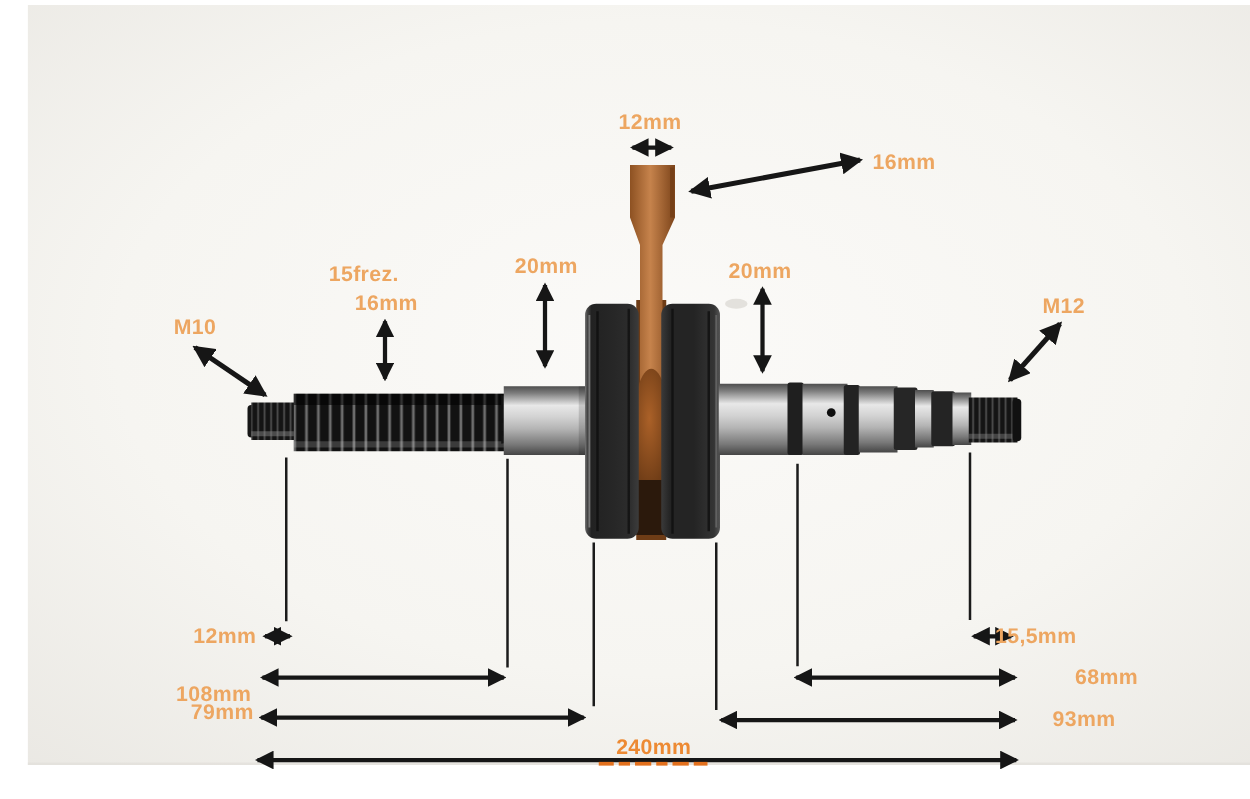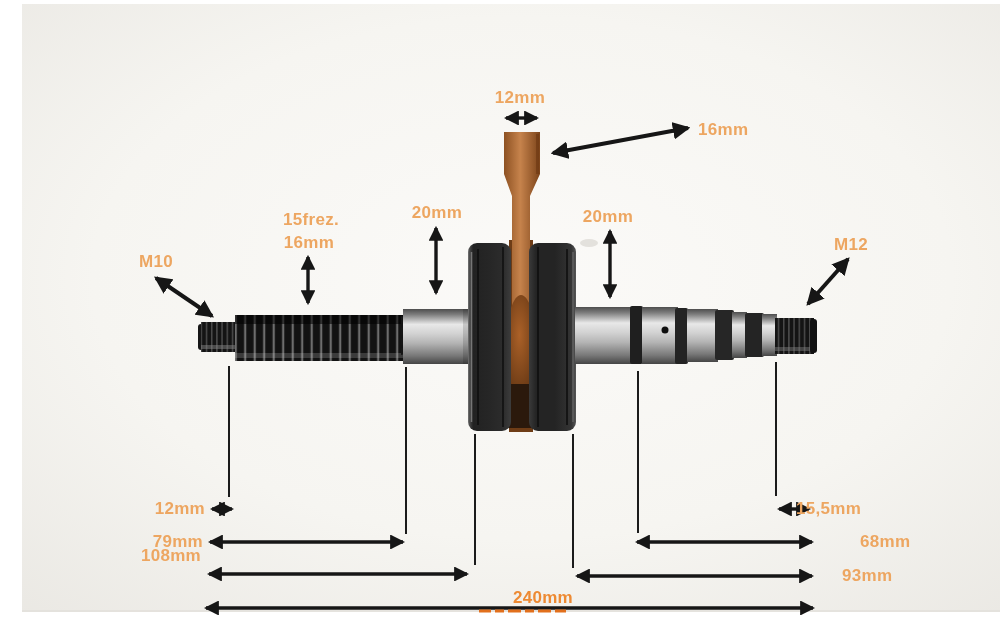--- a/index.html
+++ b/index.html
@@ -12,21 +12,21 @@
     position:relative;width:1000px;height:639px;background:#ffffff;
     overflow:hidden;font-family:"Liberation Sans",sans-serif;margin-left:22px;
   }
   .stage svg{position:absolute;left:0;top:0;}
   .lbl{
     position:absolute;font-weight:bold;font-size:17px;line-height:1.05;
     color:var(--accent);letter-spacing:.3px;white-space:nowrap;
   }
   .c{text-align:center;}
   .r{text-align:right;}
-  .strong{color:var(--accent-strong);text-align:right;}
+  .strong{color:var(--accent-strong);}
   .dim{stroke:var(--arrow);stroke-width:3.4;fill:none;}
   .dimthick{stroke:var(--arrow);stroke-width:4;fill:none;}
   .ext{stroke:#1b1b1b;stroke-width:2;fill:none;}
   marker path{fill:var(--arrow);}
 </style>
 </head>
 <body>
 
 <div class="stage">
 
@@ -182,28 +182,28 @@
       <rect x="473" y="609.5" width="9" height="3"></rect>
       <rect x="486" y="609.5" width="13" height="3"></rect>
       <rect x="503" y="609.5" width="9" height="3"></rect>
       <rect x="516" y="609.5" width="13" height="3"></rect>
       <rect x="533" y="609.5" width="11" height="3"></rect>
     </g>
   </svg>
 
   <div class="lbl c" style="left:448px;top:89px;width:100px">12mm</div>
   <div class="lbl" style="left:676px;top:121px">16mm</div>
-  <div class="lbl c" style="left:239px;top:211px;width:100px">15frez.</div>
+  <div class="lbl c" style="left:219px;top:211px;width:100px">15frez.</div>
   <div class="lbl c" style="left:237px;top:234px;width:100px">16mm</div>
   <div class="lbl c" style="left:365px;top:204px;width:100px">20mm</div>
   <div class="lbl c" style="left:536px;top:208px;width:100px">20mm</div>
   <div class="lbl c" style="left:84px;top:253px;width:100px">M10</div>
   <div class="lbl c" style="left:779px;top:236px;width:100px">M12</div>
 
   <div class="lbl r" style="left:63px;top:500px;width:120px">12mm</div>
-  <div class="lbl r" style="left:61px;top:533px;width:120px">79mm</div>
+  <div class="lbl r" style="left:61px;top:561px;width:120px">79mm</div>
   <div class="lbl r" style="left:59px;top:547px;width:120px">108mm</div>
   <div class="lbl" style="left:774px;top:500px">15,5mm</div>
   <div class="lbl" style="left:838px;top:533px">68mm</div>
   <div class="lbl" style="left:820px;top:567px">93mm</div>
   <div class="lbl c strong" style="left:451px;top:589px;width:100px">240mm</div>
 
 </div>
 
 </body></html>

